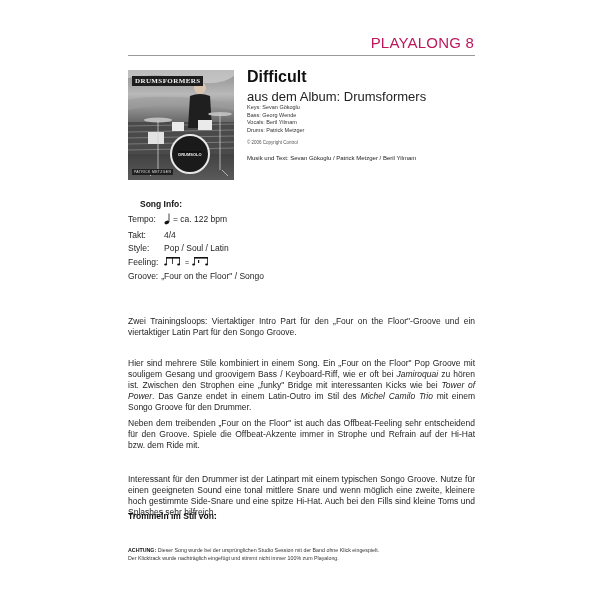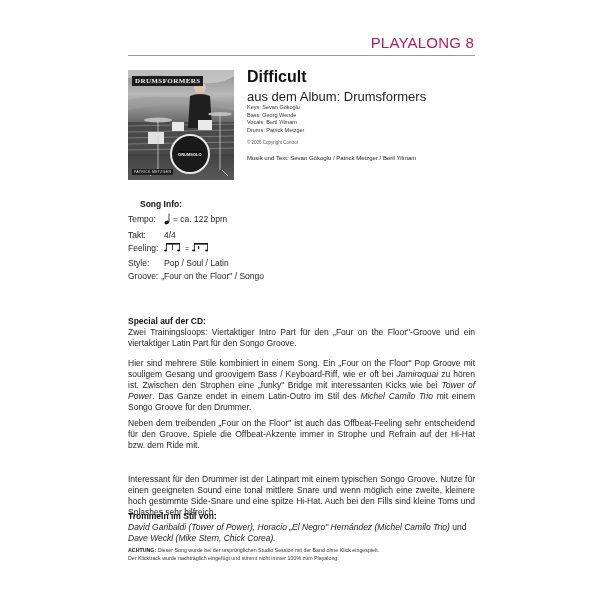--- a/index.html
+++ b/index.html
@@ -122,20 +122,24 @@
           <line x1="5" y1="9" x2="5" y2="0.5" stroke="#111" stroke-width="0.8"></line>
         </svg>
     </span>
     <span style="margin-left:2px">= ca. 122 bpm</span>
   </div>
   <div class="info-row">
     <span class="info-label">Takt:</span>
     <span>4/4</span>
   </div>
   <div class="info-row">
+    <span class="info-label">Style:</span>
+    <span>Pop / Soul / Latin</span>
+  </div>
+  <div class="info-row">
     <span class="info-label">Feeling:</span>
     <span class="feel-icon">
       <svg width="18" height="10" viewBox="0 0 18 10">
           <rect x="2" y="1" width="14" height="1.6" fill="#111"></rect>
           <line x1="2.5" y1="1" x2="2.5" y2="8" stroke="#111" stroke-width="0.8"></line>
           <line x1="8.5" y1="1" x2="8.5" y2="8" stroke="#111" stroke-width="0.8"></line>
           <line x1="15.5" y1="1" x2="15.5" y2="8" stroke="#111" stroke-width="0.8"></line>
           <ellipse cx="1.6" cy="8.5" rx="1.5" ry="1.1" fill="#111"></ellipse>
           <ellipse cx="14.6" cy="8.5" rx="1.5" ry="1.1" fill="#111"></ellipse>
         </svg>
@@ -146,47 +150,41 @@
           <rect x="2" y="1" width="14" height="1.6" fill="#111"></rect>
           <line x1="2.5" y1="1" x2="2.5" y2="8" stroke="#111" stroke-width="0.8"></line>
           <line x1="15.5" y1="1" x2="15.5" y2="8" stroke="#111" stroke-width="0.8"></line>
           <ellipse cx="1.6" cy="8.5" rx="1.5" ry="1.1" fill="#111"></ellipse>
           <ellipse cx="14.6" cy="8.5" rx="1.5" ry="1.1" fill="#111"></ellipse>
           <rect x="6" y="4" width="1.2" height="3" fill="#111"></rect>
         </svg>
     </span>
   </div>
   <div class="info-row">
-    <span class="info-label">Style:</span>
-    <span>Pop / Soul / Latin</span>
-  </div>
-  <div class="info-row">
     <span class="info-label" style="width:auto;margin-right:3px">Groove:</span>
     <span>„Four on the Floor" / Songo</span>
   </div>
 </div>
 
 <div class="abs block blk-special">
-  <div class="section-h">Special auf der CD:</div>
   <p>Zwei Trainingsloops: Viertaktiger Intro Part für den „Four on the Floor"-Groove und ein viertaktiger Latin Part für den Songo Groove.</p>
 </div>
 
 <div class="abs block blk-anm">
   <p><span>Hier sind mehrere Stile kombiniert in einem Song. Ein „Four on the Floor" Pop Groove mit souligem Gesang und groovigem Bass / Keyboard-Riff, wie er oft bei </span><span class="ital">Jamiroquai</span><span> zu hören ist. Zwischen den Strophen eine „funky" Bridge mit interessanten Kicks wie bei </span><span class="ital">Tower of Power</span><span>. Das Ganze endet in einem Latin-Outro im Stil des </span><span class="ital">Michel Camilo Trio</span><span> mit einem Songo Groove für den Drummer.</span></p>
 </div>
 <div class="abs block blk-neben">
   <p>Neben dem treibenden „Four on the Floor" ist auch das Offbeat-Feeling sehr entscheidend für den Groove. Spiele die Offbeat-Akzente immer in Strophe und Refrain auf der Hi-Hat bzw. dem Ride mit.</p>
 </div>
 <div class="abs block blk-inter">
   <p>Interessant für den Drummer ist der Latinpart mit einem typischen Songo Groove. Nutze für einen geeigneten Sound eine tonal mittlere Snare und wenn möglich eine zweite, kleinere hoch gestimmte Side-Snare und eine spitze Hi-Hat. Auch bei den Fills sind kleine Toms und Splashes sehr hilfreich.</p>
 </div>
 
 <div class="abs block blk-trom" style="text-align:left">
   <div class="section-h">Trommeln im Stil von:</div>
-  <p><span class="ital">David Garibaldi (Tower of Power), Horacio „El Negro" Hernández (Michel Camilo Trio)</span><span> und </span><span class="ital">Dave Weckl (Mike Stern, Chick Corea).</span></p>
 </div>
 
 <div class="abs achtung">
   <div><b>ACHTUNG:</b><span> Dieser Song wurde bei der ursprünglichen Studio Session mit der Band ohne Klick eingespielt.</span></div>
   <div>Der Klicktrack wurde nachträglich eingefügt und stimmt nicht immer 100% zum Playalong.</div>
 </div>
 
 <div class="abs footer">
   <span class="logo">HAGE</span>
   <span class="series">Drum Training: Playalong</span>

